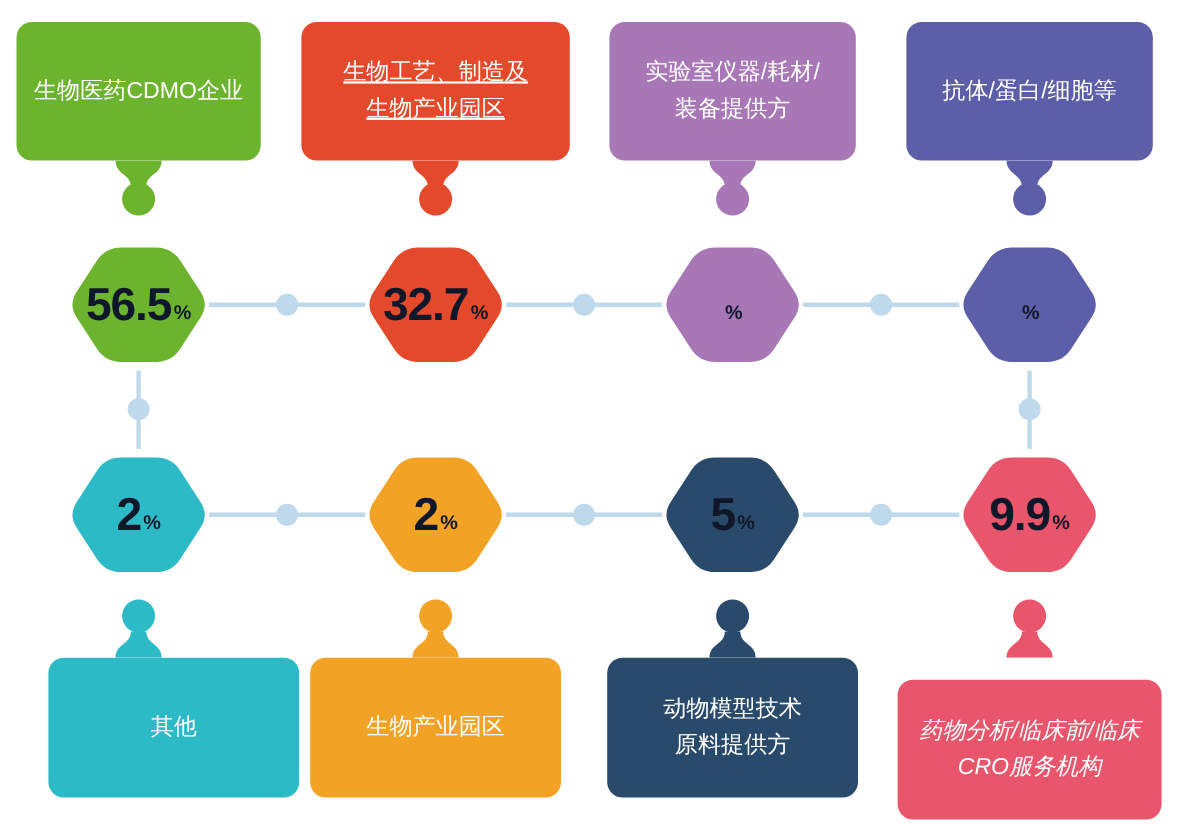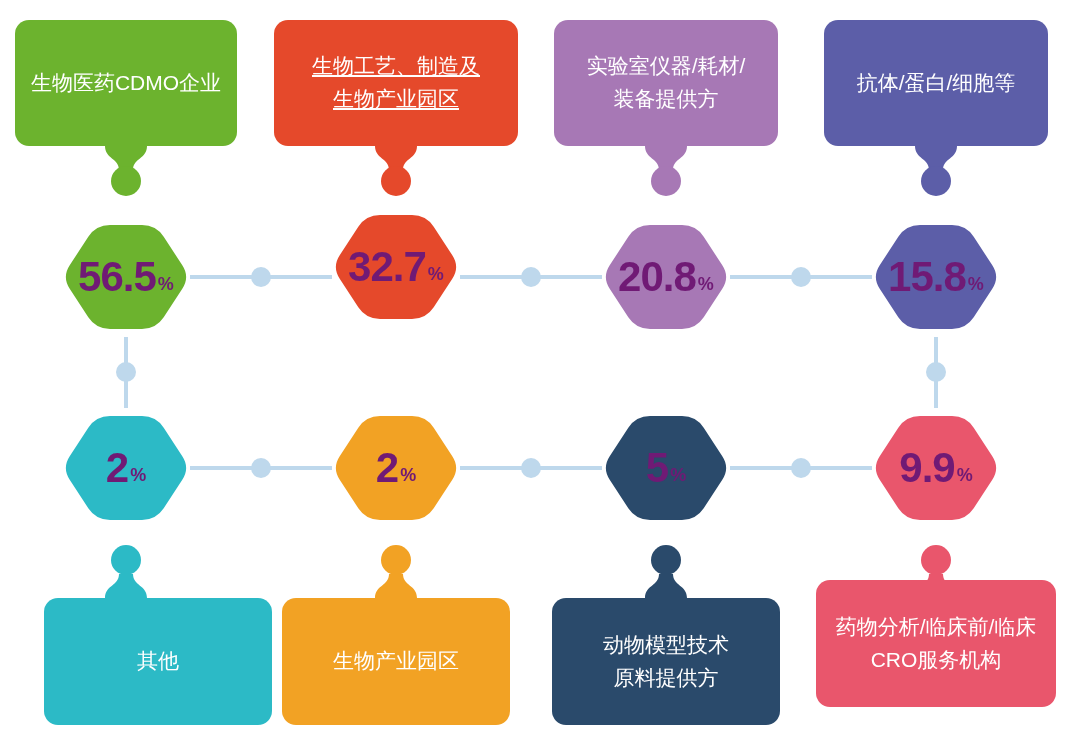--- a/index.html
+++ b/index.html
@@ -16,21 +16,21 @@
     display:flex;flex-direction:column;align-items:center;justify-content:center;
     text-align:center;font-size:21px;line-height:1.55;font-weight:500;
   }
   .tail{display:block;}
   .tail path,.tail circle{fill:var(--c);}
   .hexwrap{width:128px;height:120px;}
   .hexwrap svg{position:absolute;left:0;top:0;}
   .hex{fill:var(--c);}
   .hexlabel{
     position:absolute;left:0;top:0;width:128px;height:120px;
-    display:flex;align-items:center;justify-content:center;color:#701a75;
+    display:flex;align-items:center;justify-content:center;color:#0f172a;
   }
   .val{font-size:42px;font-weight:800;letter-spacing:-1px;}
   .pct{font-size:18px;font-weight:700;margin-top:14px;margin-left:2px;}
   .connector line{stroke:#bed8ec;stroke-width:4;}
   .connector circle{fill:#bed8ec;}
 </style>
 </head>
 <body>
 
 <div class="canvas">
@@ -89,44 +89,42 @@
 
   <div class="abs hexwrap g0" style="left:62px;top:217px;">
     <svg width="128" height="120" viewBox="0 0 128 120">
         <path class="hex" d="M7.7,48.3 L26.3,19.7 Q34,8 48,8 L80,8 Q94,8 101.7,19.7 L120.3,48.3 Q128,60 120.3,71.7 L101.7,100.3 Q94,112 80,112 L48,112 Q34,112 26.3,100.3 L7.7,71.7 Q0,60 7.7,48.3 Z"></path>
       </svg>
     <div class="hexlabel">
         <span class="val">56.5</span>
         <span class="pct">%</span>
       </div>
   </div>
-  <div class="abs hexwrap g1" style="left:332px;top:207px;">
+  <div class="abs hexwrap g1" style="left:332px;top:217px;">
     <svg width="128" height="120" viewBox="0 0 128 120">
         <path class="hex" d="M7.7,48.3 L26.3,19.7 Q34,8 48,8 L80,8 Q94,8 101.7,19.7 L120.3,48.3 Q128,60 120.3,71.7 L101.7,100.3 Q94,112 80,112 L48,112 Q34,112 26.3,100.3 L7.7,71.7 Q0,60 7.7,48.3 Z"></path>
       </svg>
     <div class="hexlabel">
         <span class="val">32.7</span>
         <span class="pct">%</span>
       </div>
   </div>
   <div class="abs hexwrap g2" style="left:602px;top:217px;">
     <svg width="128" height="120" viewBox="0 0 128 120">
         <path class="hex" d="M7.7,48.3 L26.3,19.7 Q34,8 48,8 L80,8 Q94,8 101.7,19.7 L120.3,48.3 Q128,60 120.3,71.7 L101.7,100.3 Q94,112 80,112 L48,112 Q34,112 26.3,100.3 L7.7,71.7 Q0,60 7.7,48.3 Z"></path>
       </svg>
     <div class="hexlabel">
-        <span class="val">20.8</span>
         <span class="pct">%</span>
       </div>
   </div>
   <div class="abs hexwrap g3" style="left:872px;top:217px;">
     <svg width="128" height="120" viewBox="0 0 128 120">
         <path class="hex" d="M7.7,48.3 L26.3,19.7 Q34,8 48,8 L80,8 Q94,8 101.7,19.7 L120.3,48.3 Q128,60 120.3,71.7 L101.7,100.3 Q94,112 80,112 L48,112 Q34,112 26.3,100.3 L7.7,71.7 Q0,60 7.7,48.3 Z"></path>
       </svg>
     <div class="hexlabel">
-        <span class="val">15.8</span>
         <span class="pct">%</span>
       </div>
   </div>
 
   <div class="abs hexwrap h0" style="left:62px;top:408px;">
     <svg width="128" height="120" viewBox="0 0 128 120">
         <path class="hex" d="M7.7,48.3 L26.3,19.7 Q34,8 48,8 L80,8 Q94,8 101.7,19.7 L120.3,48.3 Q128,60 120.3,71.7 L101.7,100.3 Q94,112 80,112 L48,112 Q34,112 26.3,100.3 L7.7,71.7 Q0,60 7.7,48.3 Z"></path>
       </svg>
     <div class="hexlabel">
         <span class="val">2</span>
@@ -183,18 +181,18 @@
     <div></div>
   </div>
   <div class="abs bubble h1" style="left:282px;top:598px;width:228px;height:127px;">
     <div>生物产业园区</div>
     <div></div>
   </div>
   <div class="abs bubble h2" style="left:552px;top:598px;width:228px;height:127px;">
     <div>动物模型技术</div>
     <div>原料提供方</div>
   </div>
-  <div class="abs bubble h3" style="left:816px;top:580px;width:240px;height:127px;">
+  <div class="abs bubble h3" style="left:816px;top:618px;width:240px;height:127px;font-style:italic;">
     <div>药物分析/临床前/临床</div>
     <div>CRO服务机构</div>
   </div>
 
 </div>
 
 </body></html>

